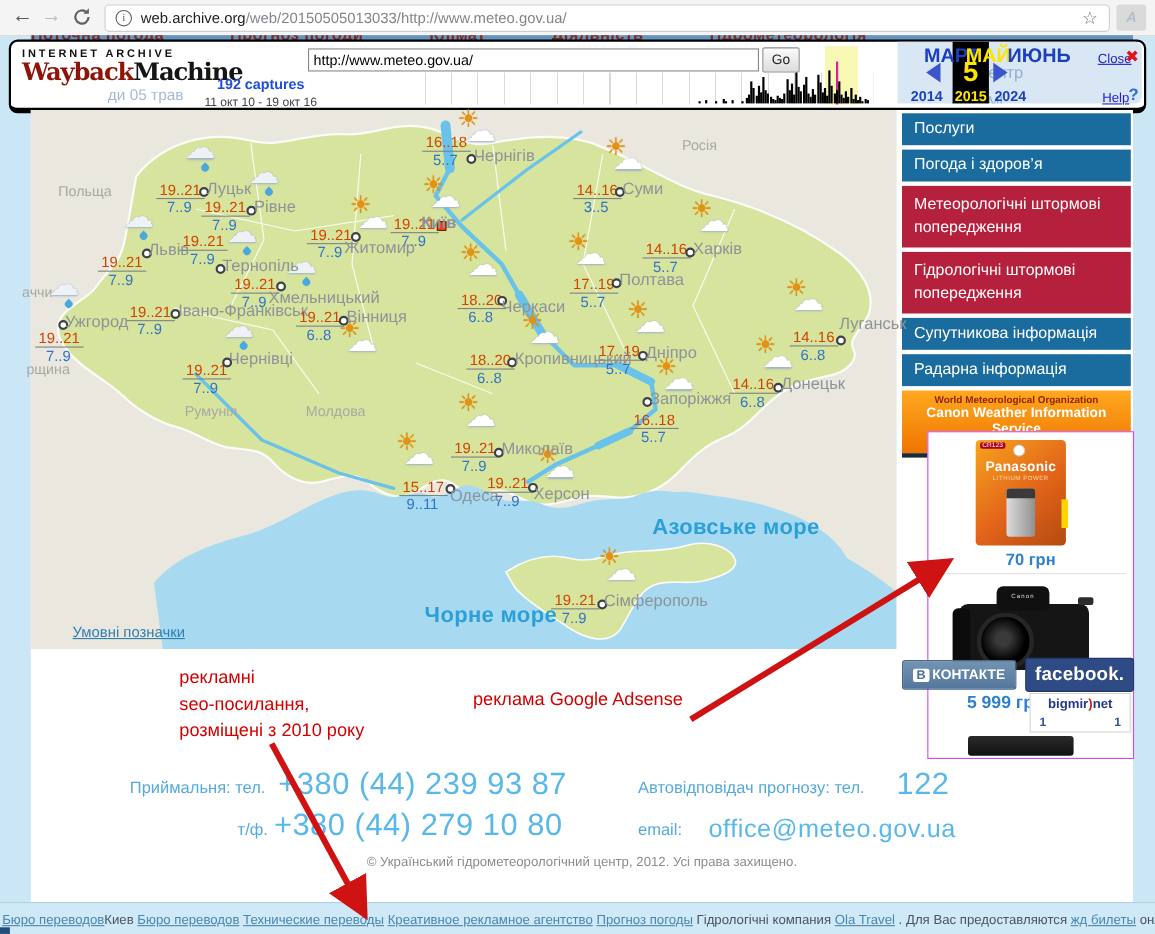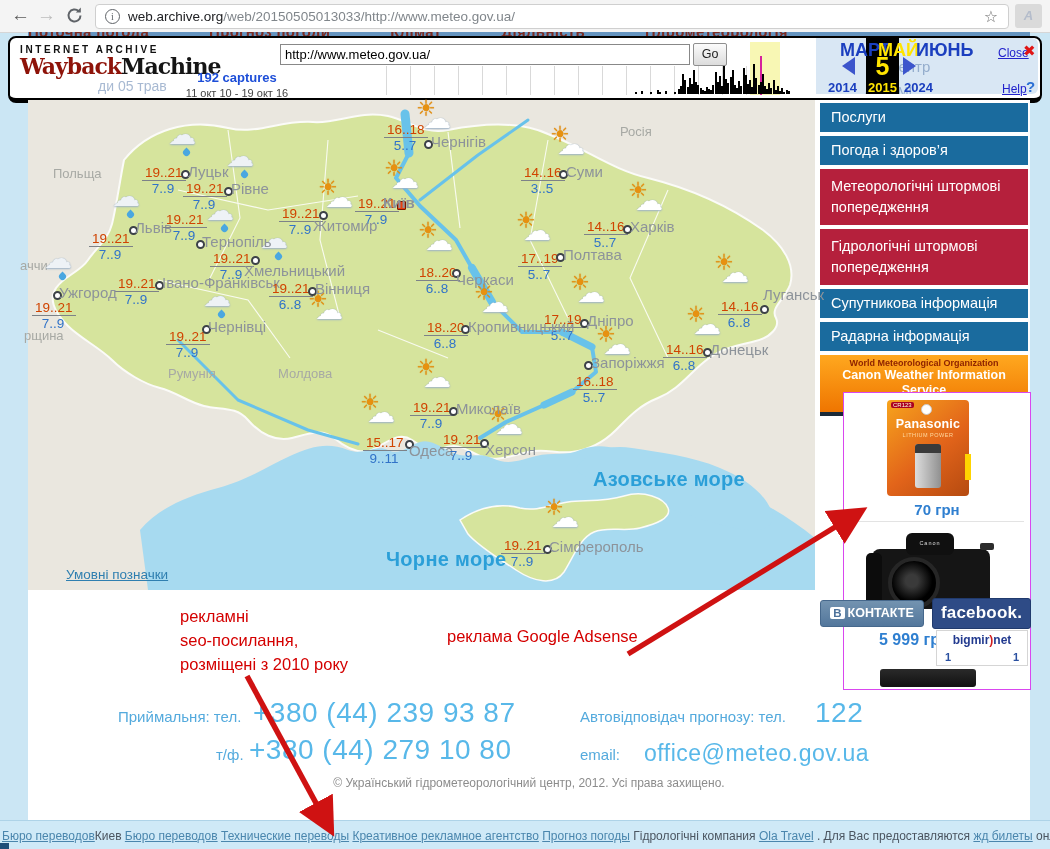--- a/index.html
+++ b/index.html
@@ -93,21 +93,21 @@
   #camera .btn{position:absolute;right:18px;top:14px;width:14px;height:7px;background:#2c2c2c;border-radius:2px;}
   #thirditem{position:absolute;left:36px;top:276px;width:96px;height:18px;background:linear-gradient(#2a2a2a,#111);border-radius:3px;}
   #vkbtn{position:absolute;left:820px;top:600px;width:102px;height:25px;background:linear-gradient(#7393b0,#53779c);border:1px solid #46688c;border-radius:3px;color:#fff;text-align:center;line-height:25px;font-weight:bold;font-size:12.5px;}
   #vkbtn b{background:#fff;color:#4d729a;border-radius:2px;padding:0 3px;margin-right:3px;font-size:11.5px;}
   #fbbtn{position:absolute;left:932px;top:598px;width:97px;height:29px;background:#2e4b86;border:1px solid #203a6d;border-radius:3px;color:#fff;text-align:center;line-height:28px;font-weight:bold;font-size:17px;letter-spacing:.2px;}
   #bigmir{position:absolute;left:936px;top:630px;width:90px;height:34px;background:#fff;border:1px solid #d5d5d5;font-size:12px;}
   #bigmir .logo{text-align:center;margin-top:2px;font-weight:bold;}
   #bigmir .b1{color:#223a8f;} #bigmir .b2{color:#d21f1f;}
   #bigmir .c{position:absolute;bottom:2px;font-size:11px;color:#2a50a0;font-weight:bold;}
   
-  .redtext{position:absolute;color:#d40000;font-size:16.5px;line-height:24px;white-space:nowrap;margin-left:17px;}
+  .redtext{position:absolute;color:#d40000;font-size:16.5px;line-height:24px;white-space:nowrap;}
   
   .cl-label{position:absolute;color:#54aadd;font-size:15px;white-space:nowrap;}
   .cl-big{position:absolute;color:#58b8e9;font-size:28px;white-space:nowrap;letter-spacing:.5px;}
   #email-big{font-size:23px;}
   #copyright{position:absolute;left:28px;top:776px;width:1002px;text-align:center;color:#8c8c8c;font-size:12px;}
   
   #footer{position:absolute;left:0;top:820px;width:1050px;height:29px;background:#cfe9f7;border-top:1px solid #aed3e8;}
   #footlinks{position:absolute;left:2px;top:8px;font-size:12px;color:#4b5560;white-space:nowrap;}
   #footlinks a{color:#4a86ad;text-decoration:underline;}
   #footcorner{position:absolute;left:0;top:843px;width:9px;height:6px;background:#1f4e79;}

